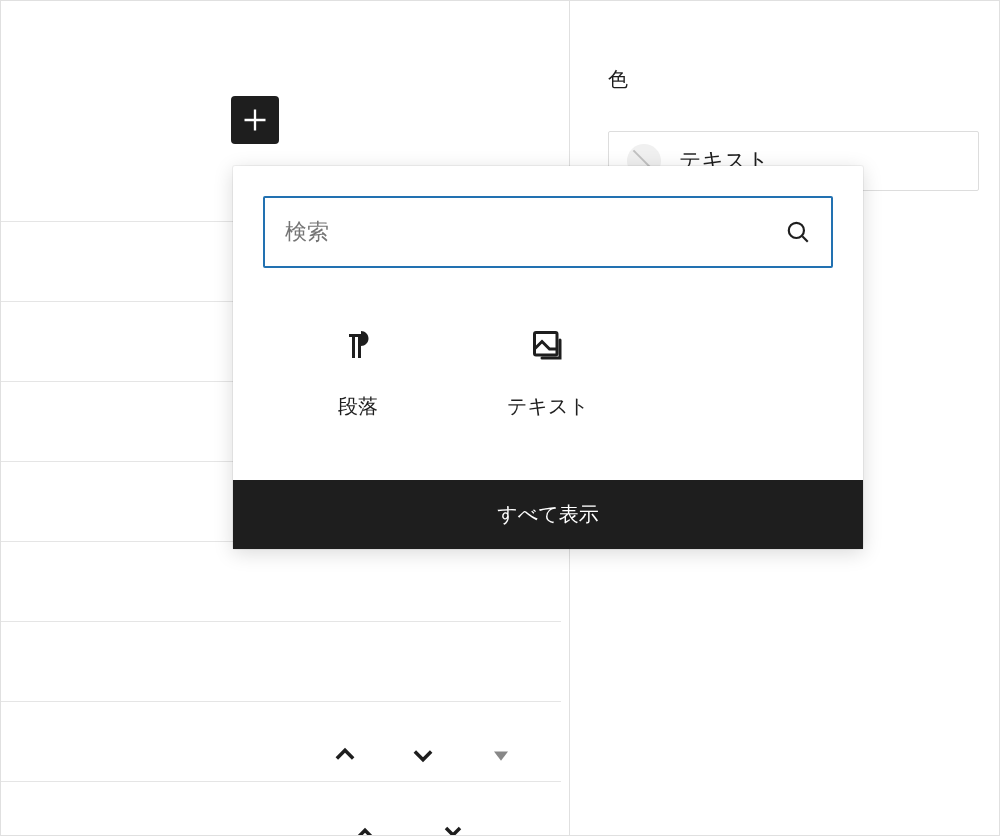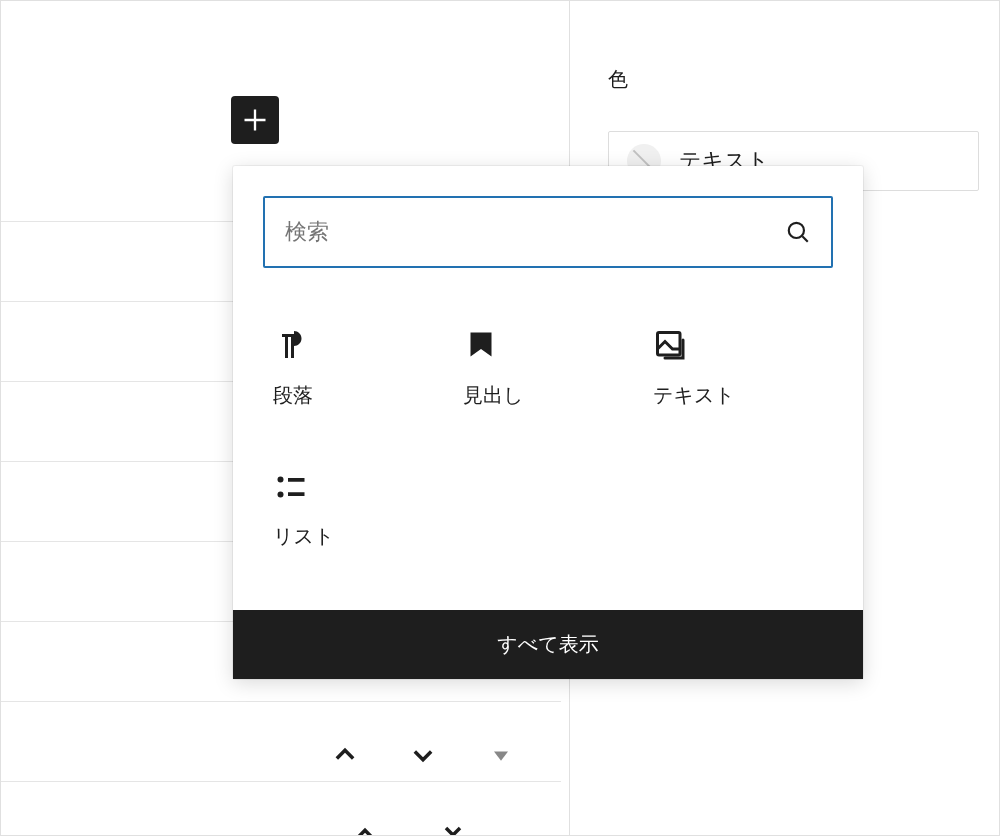--- a/index.html
+++ b/index.html
@@ -159,25 +159,25 @@
     }
     
     .block-grid {
       display: grid;
       grid-template-columns: repeat(3, 1fr);
       padding: 10px 30px 30px 30px;
     }
     .block-item {
       display: flex;
       flex-direction: column;
-      align-items: flex-start;
+      align-items: center;
       justify-content: center;
       padding: 30px 10px;
       cursor: pointer;
-      gap: 18px;
+      gap: 29px;
     }
     .block-item.highlighted {
       border: 5px solid #ff0000;
     }
     .block-icon {
       width: 36px;
       height: 36px;
       display: flex;
       align-items: center;
       justify-content: center;
@@ -275,52 +275,33 @@
 
     <div class="block-item">
       <div class="block-icon">
         <svg viewBox="0 0 24 24" fill="#1e1e1e">
             <path d="M10 4h8v2h-2v14h-2V6h-2v14h-2V12c-2.76 0-5-2.24-5-5s2.24-5 5-5z" transform="scale(-1,1) translate(-24,0)"></path>
           </svg>
       </div>
       <div class="block-label">段落</div>
     </div>
 
-    <div class="block-item">
-      <div class="block-icon">
-        <svg viewBox="0 0 24 24" fill="#1e1e1e">
-            <path d="M5 3h14v16l-7-5-7 5z"></path>
-          </svg>
-      </div>
-      <div class="block-label">見出し</div>
-    </div>
 
 
     <div class="block-item">
       <div class="block-icon">
         <svg viewBox="0 0 24 24" fill="none" stroke="#1e1e1e" stroke-width="2">
             <rect x="3" y="3" width="15" height="15" rx="1"></rect>
             <path d="M3 14 L8 9 L13 14 L18 14"></path>
             <path d="M8 20 H20 V8" stroke-linecap="round"></path>
           </svg>
       </div>
       <div class="block-label">テキスト</div>
     </div>
 
-    <div class="block-item">
-      <div class="block-icon">
-        <svg viewBox="0 0 24 24" fill="#1e1e1e">
-            <circle cx="5" cy="7" r="2"></circle>
-            <rect x="10" y="6" width="11" height="2.5"></rect>
-            <circle cx="5" cy="17" r="2"></circle>
-            <rect x="10" y="15.5" width="11" height="2.5"></rect>
-          </svg>
-      </div>
-      <div class="block-label">リスト</div>
-    </div>
 
   </div>
 
   <div class="show-all-btn">
     <span>すべて表示</span>
   </div>
 </div>
 
 <div class="arrows-row">
   <span class="arrow-icon"><svg viewBox="0 0 24 24" fill="none" stroke="#1e1e1e" stroke-width="3">

